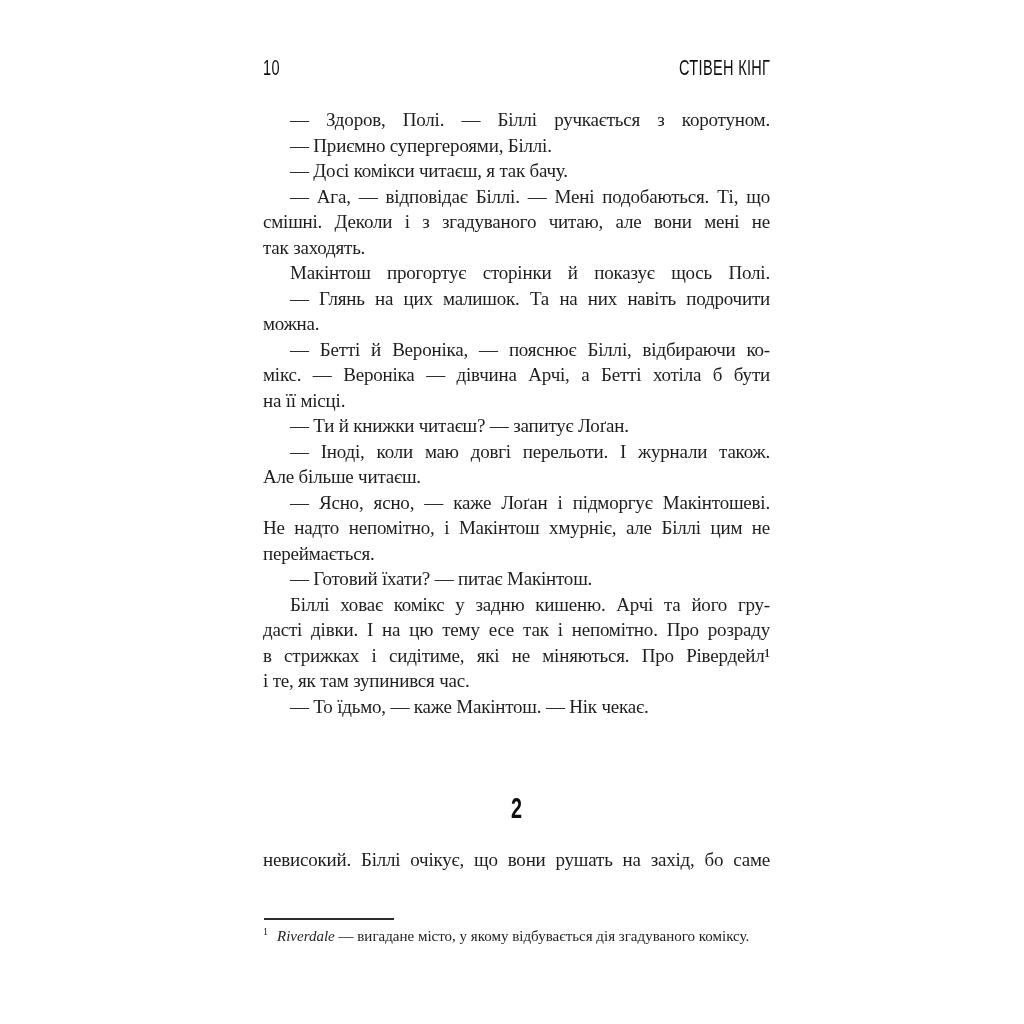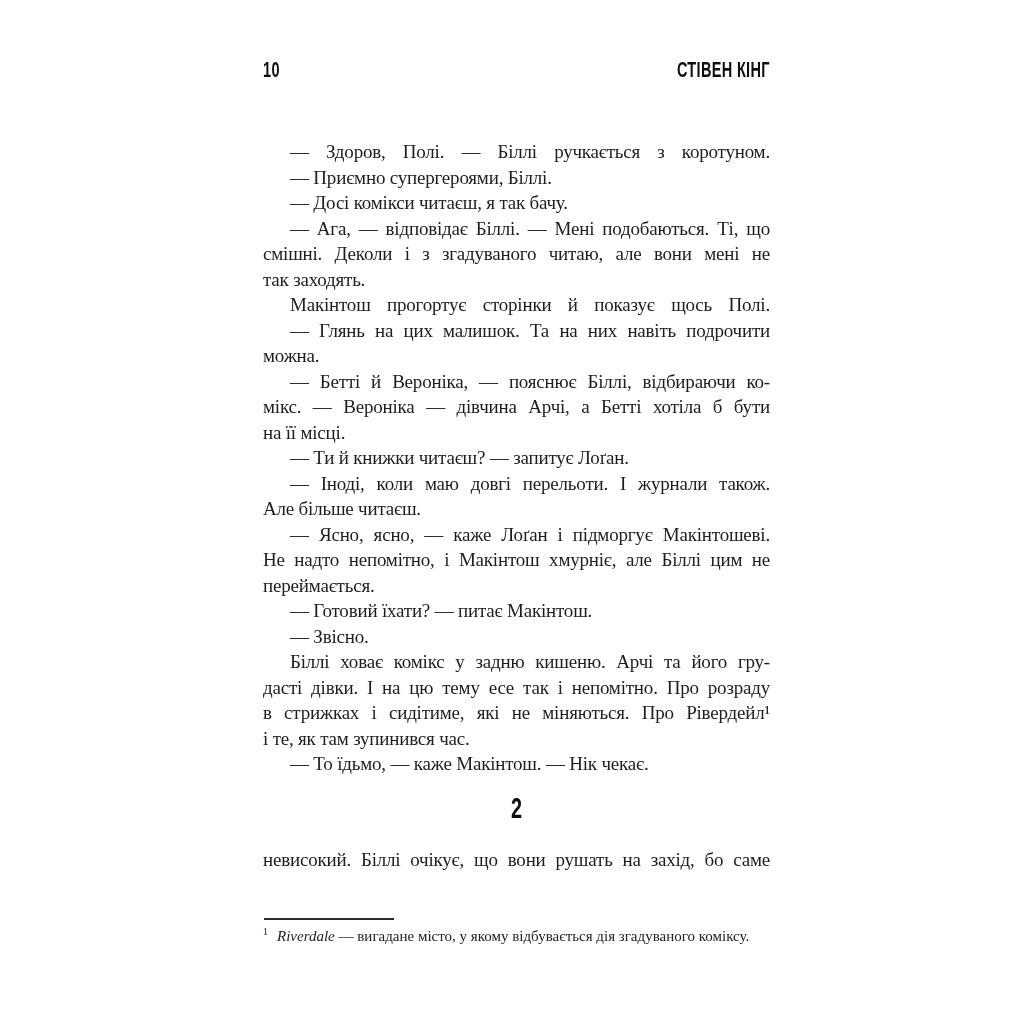--- a/index.html
+++ b/index.html
@@ -9,31 +9,31 @@
     color: #1e1e1e;
     font-family: "Liberation Serif", serif;
     position: relative;
     overflow: hidden;
   }
   .abs { position: absolute; }
 
   
   .page-header {
     left: 263px; top: 57px; width: 507px; height: 24px;
-    display: flex; justify-content: space-between; align-items: flex-start;
+    display: flex; justify-content: space-between; align-items: flex-end;
     font-family: "Liberation Sans", sans-serif;
-    font-weight: bold; font-size: 22px; color: #0f0f0f;
+    font-weight: normal; font-size: 22px; color: #0f0f0f;
   }
   .cond { display: inline-block; transform: scaleX(0.66); letter-spacing: 0.5px; }
   .cond-left  { transform-origin: left center; }
   .cond-right { transform-origin: right center; }
   .cond-center{ transform-origin: center center; }
 
   
-  .body-text { left: 263px; top: 107px; width: 507px; margin-top: 32px; }
+  .body-text { left: 263px; top: 107px; width: 507px; }
   .line {
     font-size: 19px;
     line-height: 25.5px;
     letter-spacing: -0.2px;
     text-align: left;
     height: 25.5px;
     overflow: visible;
   }
   .line.fill { text-align: justify; text-align-last: justify; }
   .line.indent { text-indent: 27px; }
@@ -81,21 +81,20 @@
     <div class="line indent fill">— Бетті й Вероніка, — пояснює Біллі, відбираючи ко-</div>
     <div class="line fill">мікс. — Вероніка — дівчина Арчі, а Бетті хотіла б бути</div>
     <div class="line">на її місці.</div>
     <div class="line indent">— Ти й книжки читаєш? — запитує Лоґан.</div>
     <div class="line indent fill">— Іноді, коли маю довгі перельоти. І журнали також.</div>
     <div class="line">Але більше читаєш.</div>
     <div class="line indent fill">— Ясно, ясно, — каже Лоґан і підморгує Макінтошеві.</div>
     <div class="line fill">Не надто непомітно, і Макінтош хмурніє, але Біллі цим не</div>
     <div class="line">переймається.</div>
     <div class="line indent">— Готовий їхати? — питає Макінтош.</div>
-    <div class="line indent">— Звісно.</div>
     <div class="line indent fill">Біллі ховає комікс у задню кишеню. Арчі та його гру-</div>
     <div class="line fill">дасті дівки. І на цю тему есе так і непомітно. Про розраду</div>
     <div class="line fill">в стрижках і сидітиме, які не міняються. Про Рівердейл¹</div>
     <div class="line">і те, як там зупинився час.</div>
     <div class="line indent">— То їдьмо, — каже Макінтош. — Нік чекає.</div>
   </section>
 
   <h2 class="abs section-number" style="margin:0;">
     <span class="cond cond-center">2</span>
   </h2>

